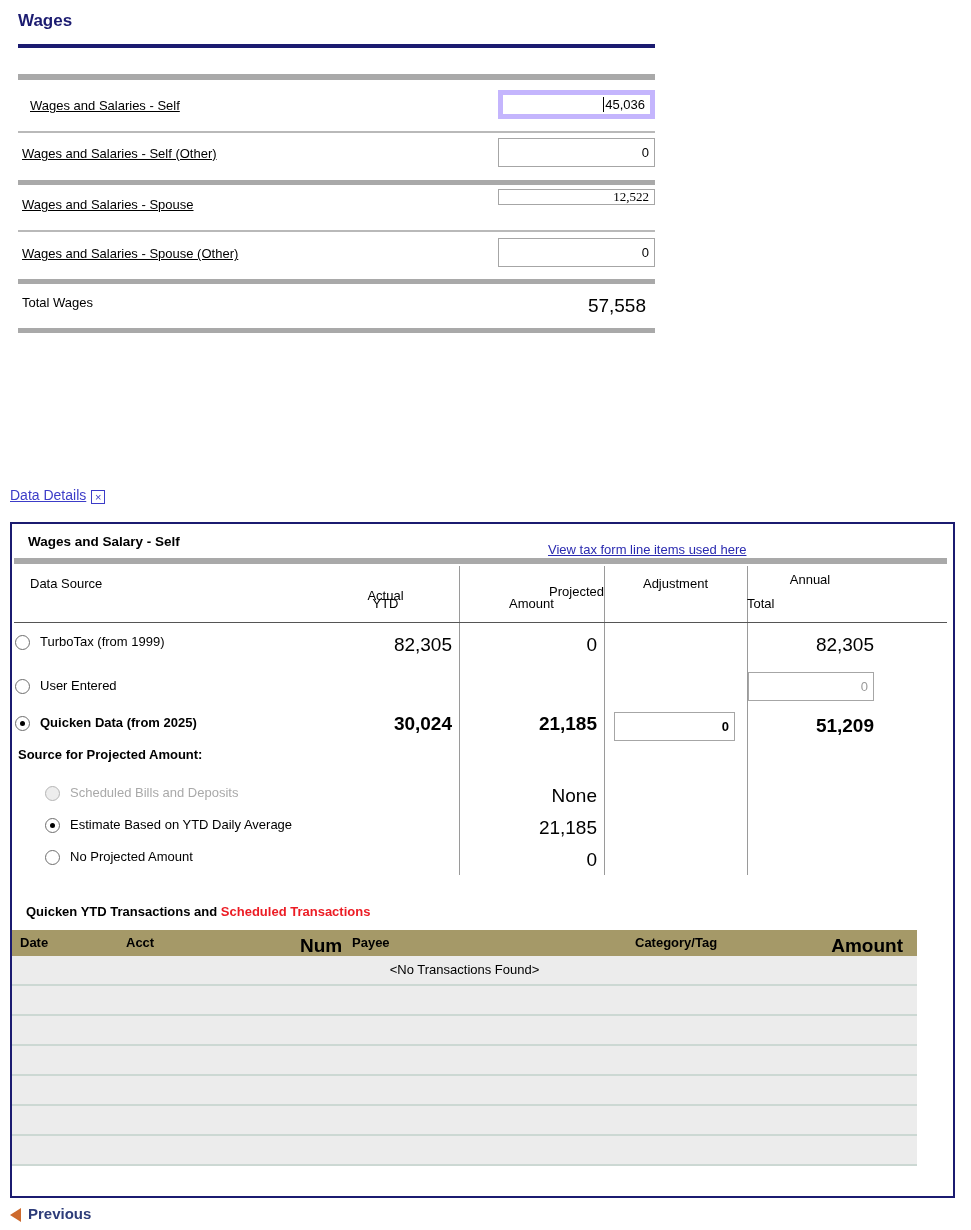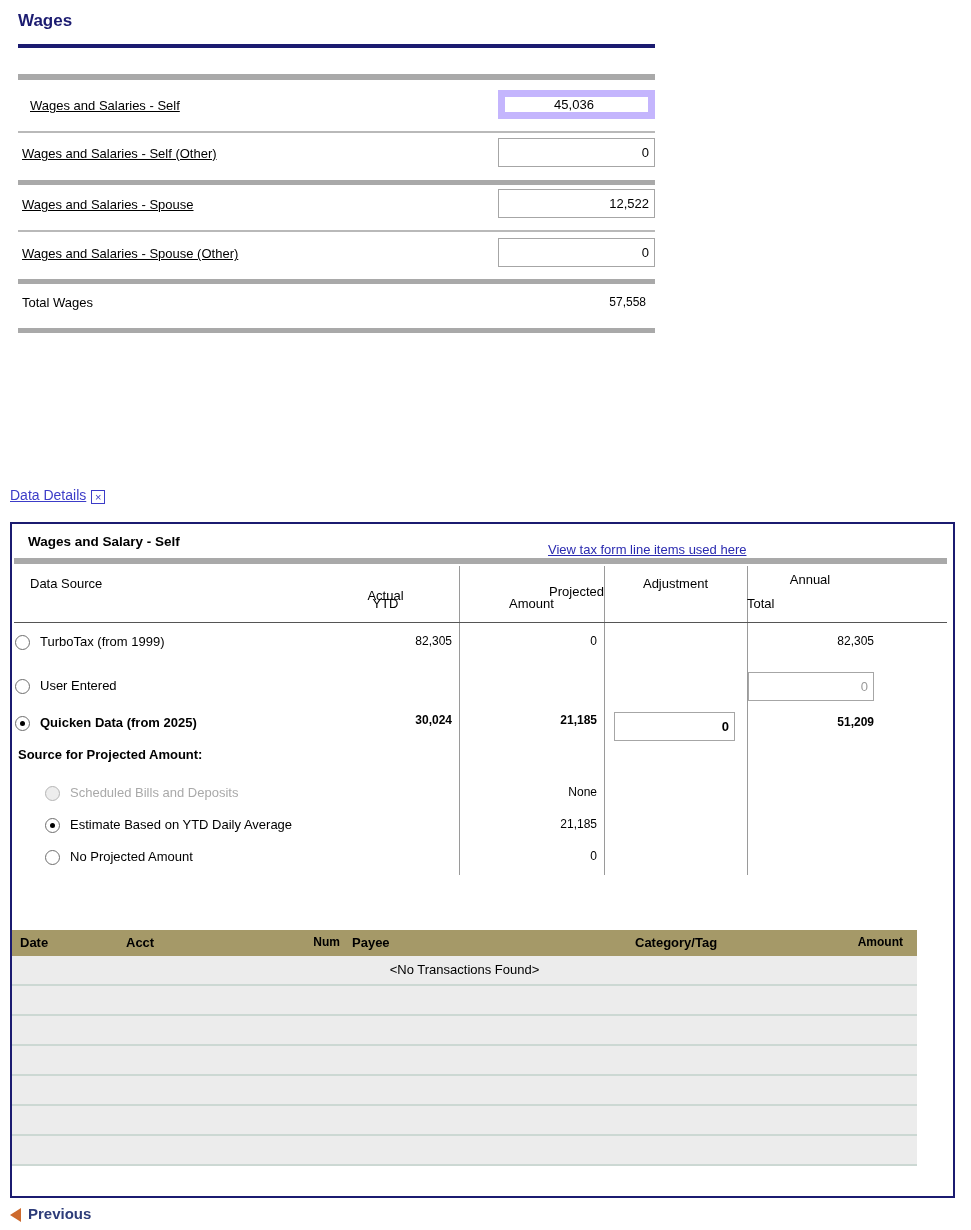--- a/index.html
+++ b/index.html
@@ -5,23 +5,23 @@
   html,body{margin:0;padding:0;background:#fff;}
   #screen{position:relative;width:971px;height:1230px;background:#fff;overflow:hidden;
           font-family:"Liberation Sans","DejaVu Sans",sans-serif;color:#000;}
   .abs{position:absolute;}
   .bar{position:absolute;background:#a9a9a9;}
   .thin{position:absolute;background:#b9b9b9;}
   .lbl{position:absolute;font-size:13px;color:#000;white-space:nowrap;}
   .ulink{text-decoration:underline;cursor:pointer;}
   .inp{position:absolute;background:#fff;border:1px solid #a6a6a6;box-sizing:border-box;
        display:flex;align-items:center;justify-content:flex-end;padding-right:5px;font-size:13px;}
-  .inp.focus{border:7px solid #c4b5fd;flex-direction:column;}
+  .inp.focus{border:5px solid #c4b5fd;}
   .caret{display:inline-block;width:1px;height:15px;background:#000;margin-right:1px;}
-  .num{position:absolute;font-size:12px;text-align:right;white-space:nowrap;}
+  .num{position:absolute;font-size:19px;text-align:right;white-space:nowrap;}
   .b{font-weight:bold;}
   .gray{color:#9a9a9a;}
   .radio{position:absolute;width:13px;height:13px;border:1px solid #6e6e6e;border-radius:50%;background:#fff;}
   .radio.sel::after{content:"";position:absolute;left:3.5px;top:3.5px;width:5px;height:5px;border-radius:50%;background:#000;}
   .radio.dis{border-color:#b5b5b5;background:#ededed;}
   .vline{position:absolute;width:1px;background:#9a9a9a;}
   .panel{position:absolute;left:10px;top:522px;width:941px;height:672px;border:2px solid #1b1b70;background:#fff;}
   .trow{position:absolute;left:0;width:905px;height:28px;background:#ececec;border-bottom:2px solid #ccd8d3;}
   .navylink{color:#2a2ab0;text-decoration:underline;cursor:pointer;}
   .hd-icon{display:inline-block;width:12px;height:12px;border:1px solid #3c3cc8;color:#3c3cc8;
@@ -48,21 +48,21 @@
   <div class="thin" style="left:18px;top:131px;width:637px;height:2px;"></div>
 
   <div class="lbl ulink" style="left:22px;top:146px;">Wages and Salaries - Self (Other)</div>
   <div class="inp" style="left:498px;top:138px;width:157px;height:29px;">
     <span>0</span>
   </div>
 
   <div class="bar" style="left:18px;top:180px;width:637px;height:5px;"></div>
 
   <div class="lbl ulink" style="left:22px;top:197px;">Wages and Salaries - Spouse</div>
-  <div class="inp" style="left:498px;top:189px;width:157px;height:29px;">
+  <div class="inp" style="left:498px;top:189px;width:157px;height:16px;font-family:Liberation Serif, serif;">
     <span>12,522</span>
   </div>
 
   <div class="thin" style="left:18px;top:230px;width:637px;height:2px;"></div>
 
   <div class="lbl ulink" style="left:22px;top:246px;">Wages and Salaries - Spouse (Other)</div>
   <div class="inp" style="left:498px;top:238px;width:157px;height:29px;">
     <span>0</span>
   </div>
 
@@ -128,20 +128,24 @@
     <div class="num" style="left:485px;top:261px;width:100px;">None</div>
 
     <div class="radio sel" style="left:33px;top:294px;"></div>
     <div class="lbl" style="left:58px;top:293px;">Estimate Based on YTD Daily Average</div>
     <div class="num" style="left:485px;top:293px;width:100px;">21,185</div>
 
     <div class="radio" style="left:33px;top:326px;"></div>
     <div class="lbl" style="left:58px;top:325px;">No Projected Amount</div>
     <div class="num" style="left:485px;top:325px;width:100px;">0</div>
 
+    <div class="lbl b" style="left:14px;top:380px;">
+      <span>Quicken YTD Transactions and</span>
+      <span style="color:#ec1c24;">Scheduled Transactions</span>
+    </div>
 
     <div class="abs" style="left:0;top:406px;width:905px;height:26px;background:#a59968;">
       <div class="lbl b" style="left:8px;top:5px;">Date</div>
       <div class="lbl b" style="left:114px;top:5px;">Acct</div>
       <div class="num b" style="left:288px;top:5px;width:40px;">Num</div>
       <div class="lbl b" style="left:340px;top:5px;">Payee</div>
       <div class="lbl b" style="left:623px;top:5px;">Category/Tag</div>
       <div class="num b" style="right:14px;top:5px;width:80px;">Amount</div>
     </div>
 

